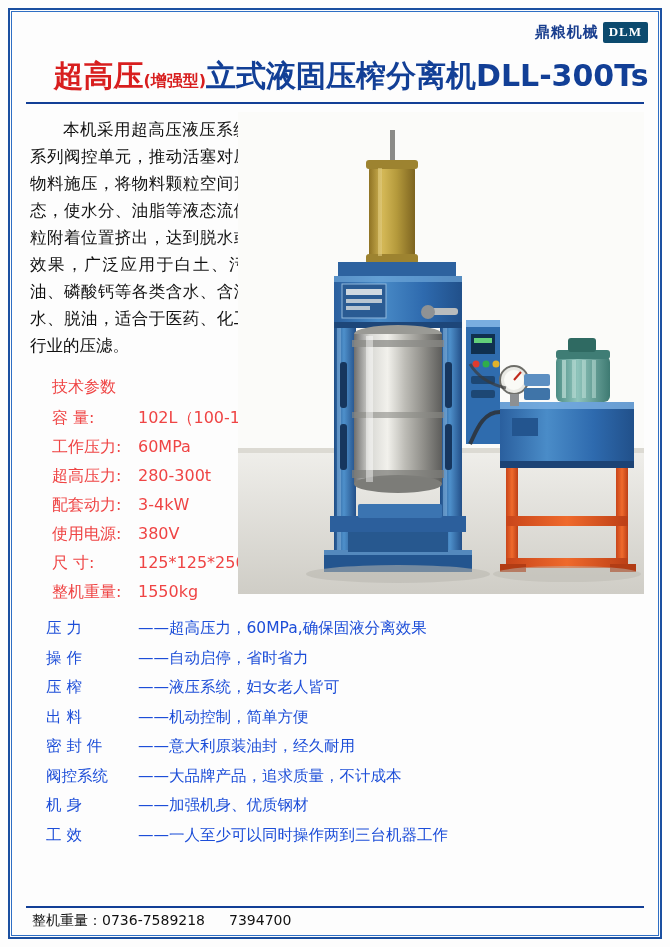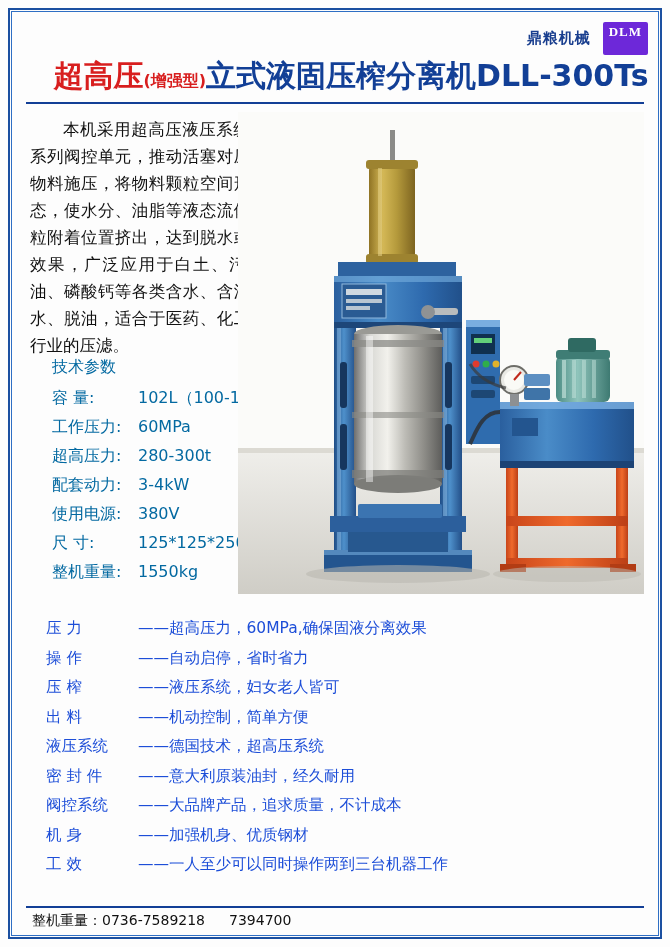--- a/index.html
+++ b/index.html
@@ -32,36 +32,36 @@
     width: 648px; height: 925px;
     border: 1px solid #2f6fc4;
   }
 
   
   .logo {
     position: absolute;
     right: 22px; top: 22px;
     display: flex;
     align-items: center;
-    gap: 12px;
+    gap: 4px;
   }
   .logo-text {
     font-family: "DejaVu Sans", sans-serif;
     font-size: 15px;
     font-weight: bold;
     color: #1a3f8f;
     letter-spacing: 1px;
   }
   .logo-badge {
-    background: #6d28d9;
+    background: #0c4a6e;
     color: #ffffff;
     font-size: 13px;
     font-weight: bold;
     letter-spacing: 1px;
-    padding: 2px 6px 15px 6px;
+    padding: 2px 6px 3px 6px;
     border-radius: 2px;
     font-family: "Liberation Serif", serif;
   }
 
   
   .title-block {
     position: absolute;
     left: 0; top: 56px;
     width: 670px;
     text-align: center;
@@ -103,25 +103,25 @@
     line-height: 27px;
     color: #111111;
     text-align: justify;
     text-indent: 2em;
     font-family: "DejaVu Sans", sans-serif;
   }
 
   
   .specs {
     position: absolute;
-    left: 52px; top: 352px;
+    left: 52px; top: 372px;
     width: 300px;
     font-size: 16px;
     line-height: 29px;
-    color: #0369a1;
+    color: #ef4444;
     font-family: "DejaVu Sans", sans-serif;
   }
   .specs .spec-title {
     font-size: 16px;
     margin-bottom: 2px;
   }
   .spec-row {
     white-space: nowrap;
   }
   .spec-key {
@@ -366,23 +366,20 @@
     <div class="feat-row">
       <span class="feat-key">操    作</span><span>——自动启停，省时省力</span>
     </div>
     <div class="feat-row">
       <span class="feat-key">压    榨</span><span>——液压系统，妇女老人皆可</span>
     </div>
     <div class="feat-row">
       <span class="feat-key">出    料</span><span>——机动控制，简单方便</span>
     </div>
     <div class="feat-row">
-      <span class="feat-key">液压系统</span><span>——德国技术，超高压系统</span>
-    </div>
-    <div class="feat-row">
       <span class="feat-key">密 封 件</span><span>——意大利原装油封，经久耐用</span>
     </div>
     <div class="feat-row">
       <span class="feat-key">阀控系统</span><span>——大品牌产品，追求质量，不计成本</span>
     </div>
     <div class="feat-row">
       <span class="feat-key">机    身</span><span>——加强机身、优质钢材</span>
     </div>
     <div class="feat-row">
       <span class="feat-key">工    效</span><span>——一人至少可以同时操作两到三台机器工作</span>

